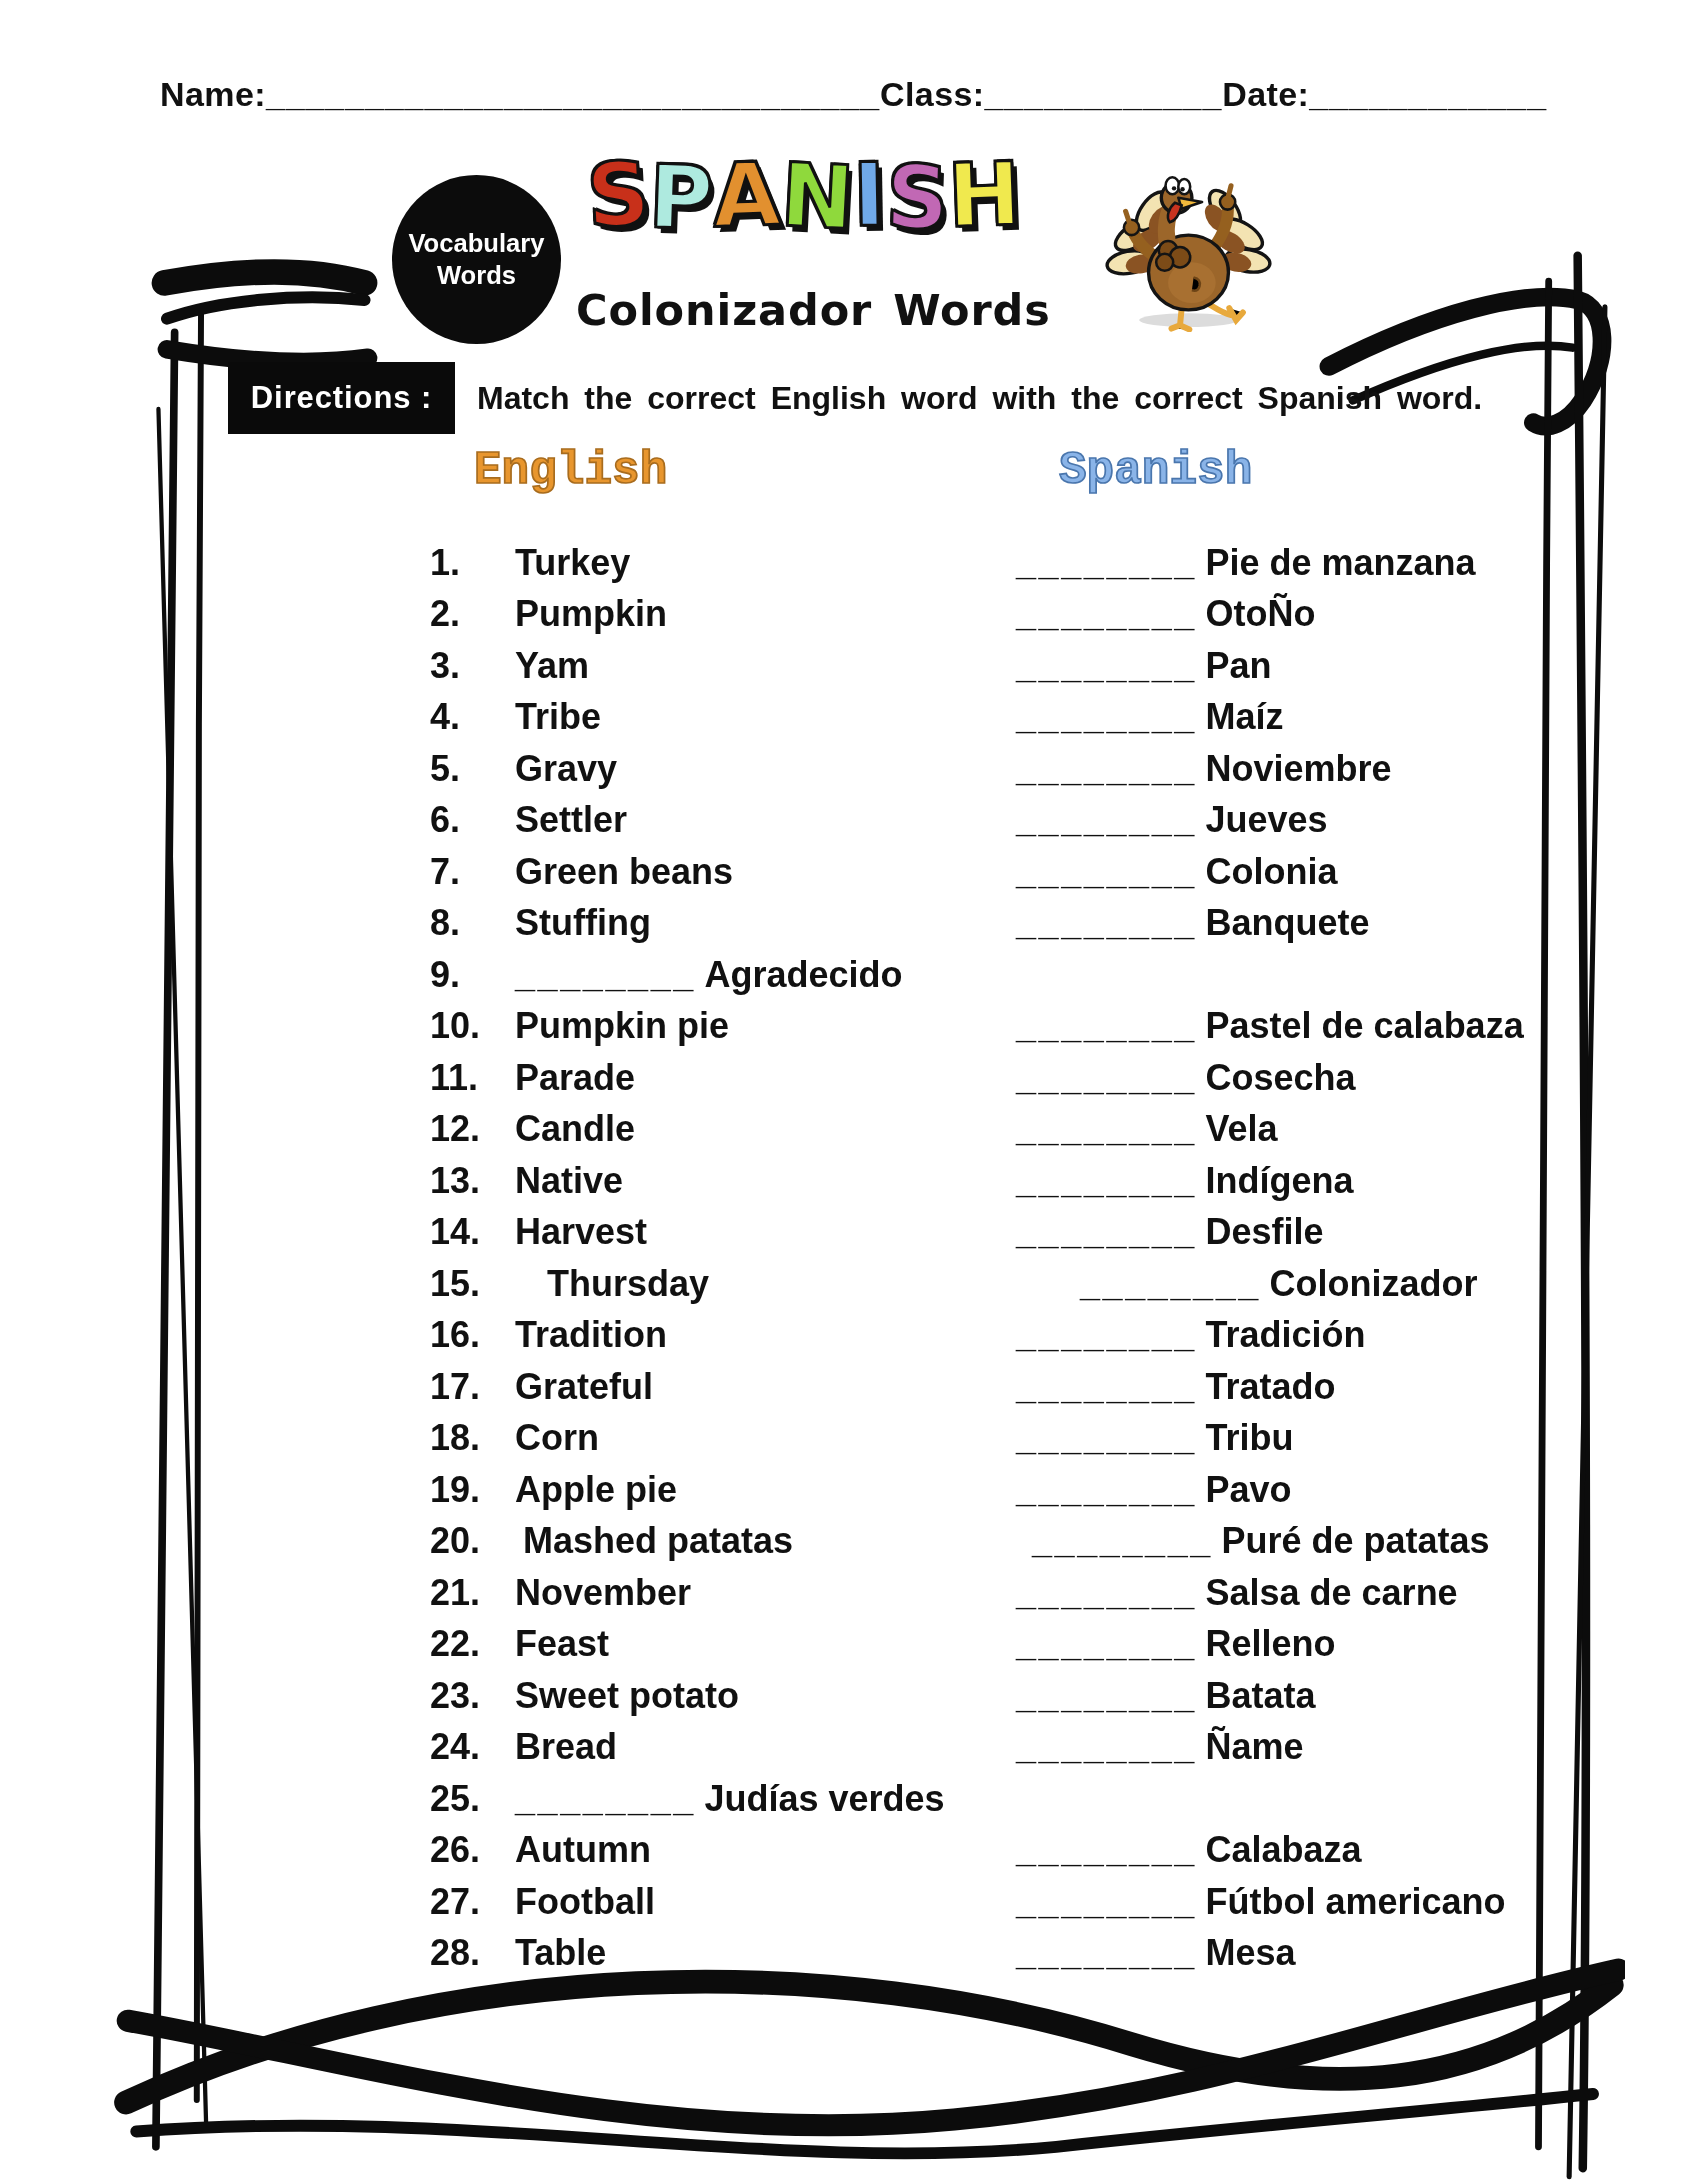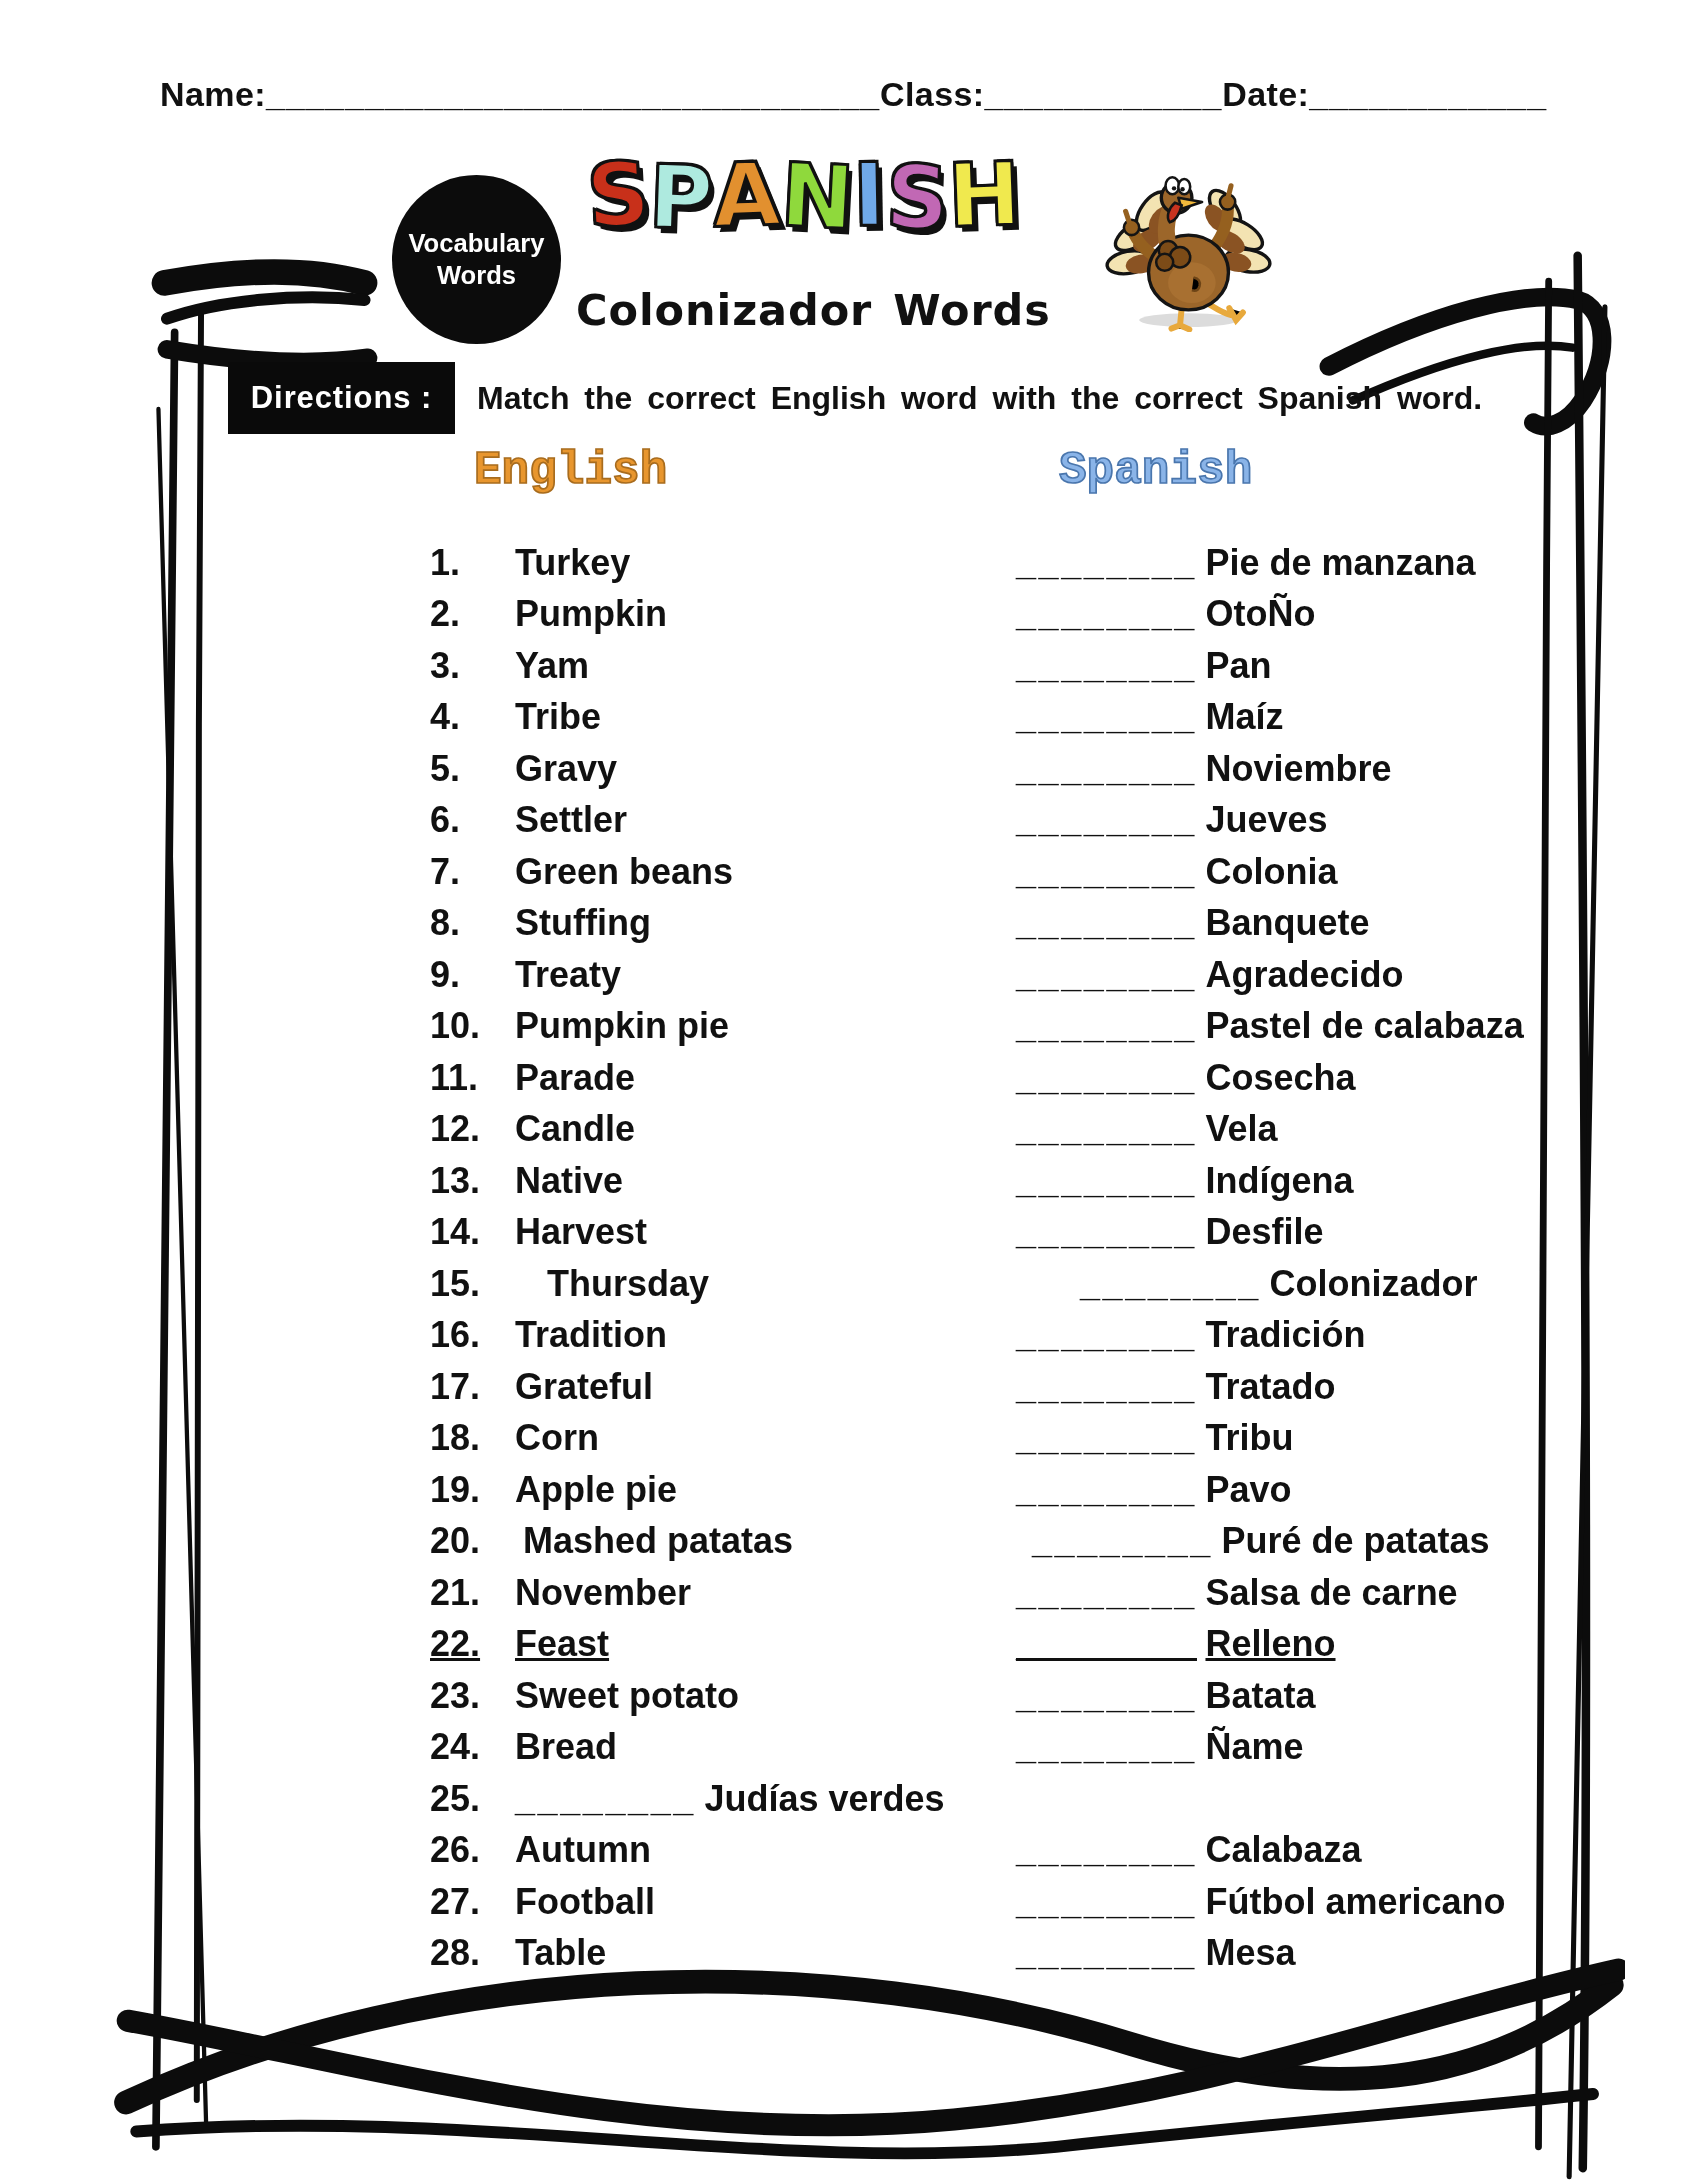--- a/index.html
+++ b/index.html
@@ -237,21 +237,20 @@
       <div class="row" style="top: 360px;">
         <span class="num">8.</span>
         <span class="eng">Stuffing</span>
         <span class="spa">
           <span class="blank">________</span>
           <span class="sword">Banquete</span>
         </span>
       </div>
       <div class="row" style="top: 412px;">
         <span class="num">9.</span>
-        <span class="eng">Treaty</span>
         <span class="spa">
           <span class="blank">________</span>
           <span class="sword">Agradecido</span>
         </span>
       </div>
       <div class="row" style="top: 463px;">
         <span class="num">10.</span>
         <span class="eng">Pumpkin pie</span>
         <span class="spa">
           <span class="blank">________</span>
@@ -339,21 +338,21 @@
         </span>
       </div>
       <div class="row" style="top: 1030px;">
         <span class="num">21.</span>
         <span class="eng">November</span>
         <span class="spa">
           <span class="blank">________</span>
           <span class="sword">Salsa de carne</span>
         </span>
       </div>
-      <div class="row" style="top: 1081px; text-decoration: underline;">
+      <div class="row" style="top: 1081px;">
         <span class="num">22.</span>
         <span class="eng">Feast</span>
         <span class="spa">
           <span class="blank">________</span>
           <span class="sword">Relleno</span>
         </span>
       </div>
       <div class="row" style="top: 1133px;">
         <span class="num">23.</span>
         <span class="eng">Sweet potato</span>

